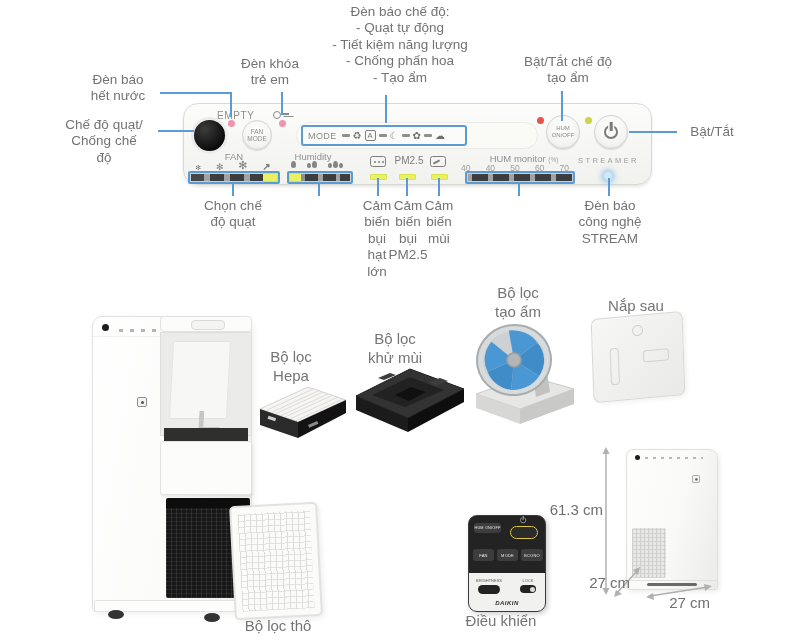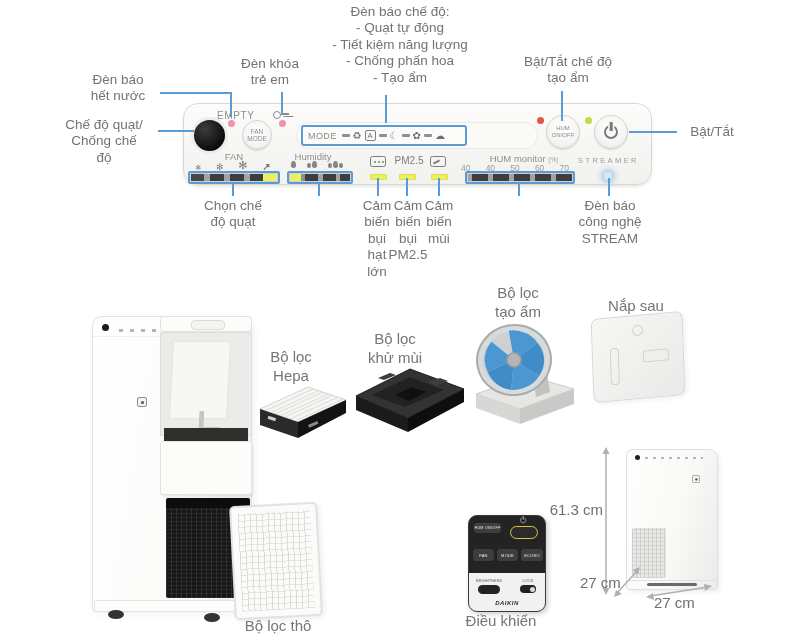--- a/index.html
+++ b/index.html
@@ -2,21 +2,21 @@
 <html><head>
 <meta charset="utf-8">
 <style>
 *{margin:0;padding:0;box-sizing:border-box}
 html,body{background:#fff}
 #stage{position:relative;width:800px;height:640px;overflow:hidden;background:#fff;
   font-family:"Liberation Sans",sans-serif;color:#757575}
 .pre{white-space:pre-line}
 .callout{position:absolute;color:#737373;font-size:13.5px;line-height:1.22;text-align:center;white-space:pre-line}
 .partlabel{position:absolute;color:#757575;font-size:15px;line-height:1.25;text-align:center;white-space:pre-line}
-.dimlabel{position:absolute;color:#6f6f6f;font-size:15px;text-align:left;white-space:nowrap}
+.dimlabel{position:absolute;color:#6f6f6f;font-size:15px;text-align:right;white-space:nowrap}
 .line{position:absolute;background:#5b9bd5}
 .hline{height:2px}.vline{width:2px}
 .dot{position:absolute;border-radius:50%}
 .dot-pink{width:7px;height:7px;background:#f093ae}
 .dot-red{width:7px;height:7px;background:#e25549}
 .dot-green{width:7px;height:7px;background:#c7d64a}
 .dot-stream{width:8px;height:8px;background:#cfe9f7;box-shadow:0 0 5px 3px rgba(140,195,230,.75)}
 
 #panel{position:absolute;left:183px;top:103px;width:469px;height:82px;
   background:linear-gradient(#fcfcfb,#f1f1ee);border:1px solid #d9d9d4;border-radius:15px;

